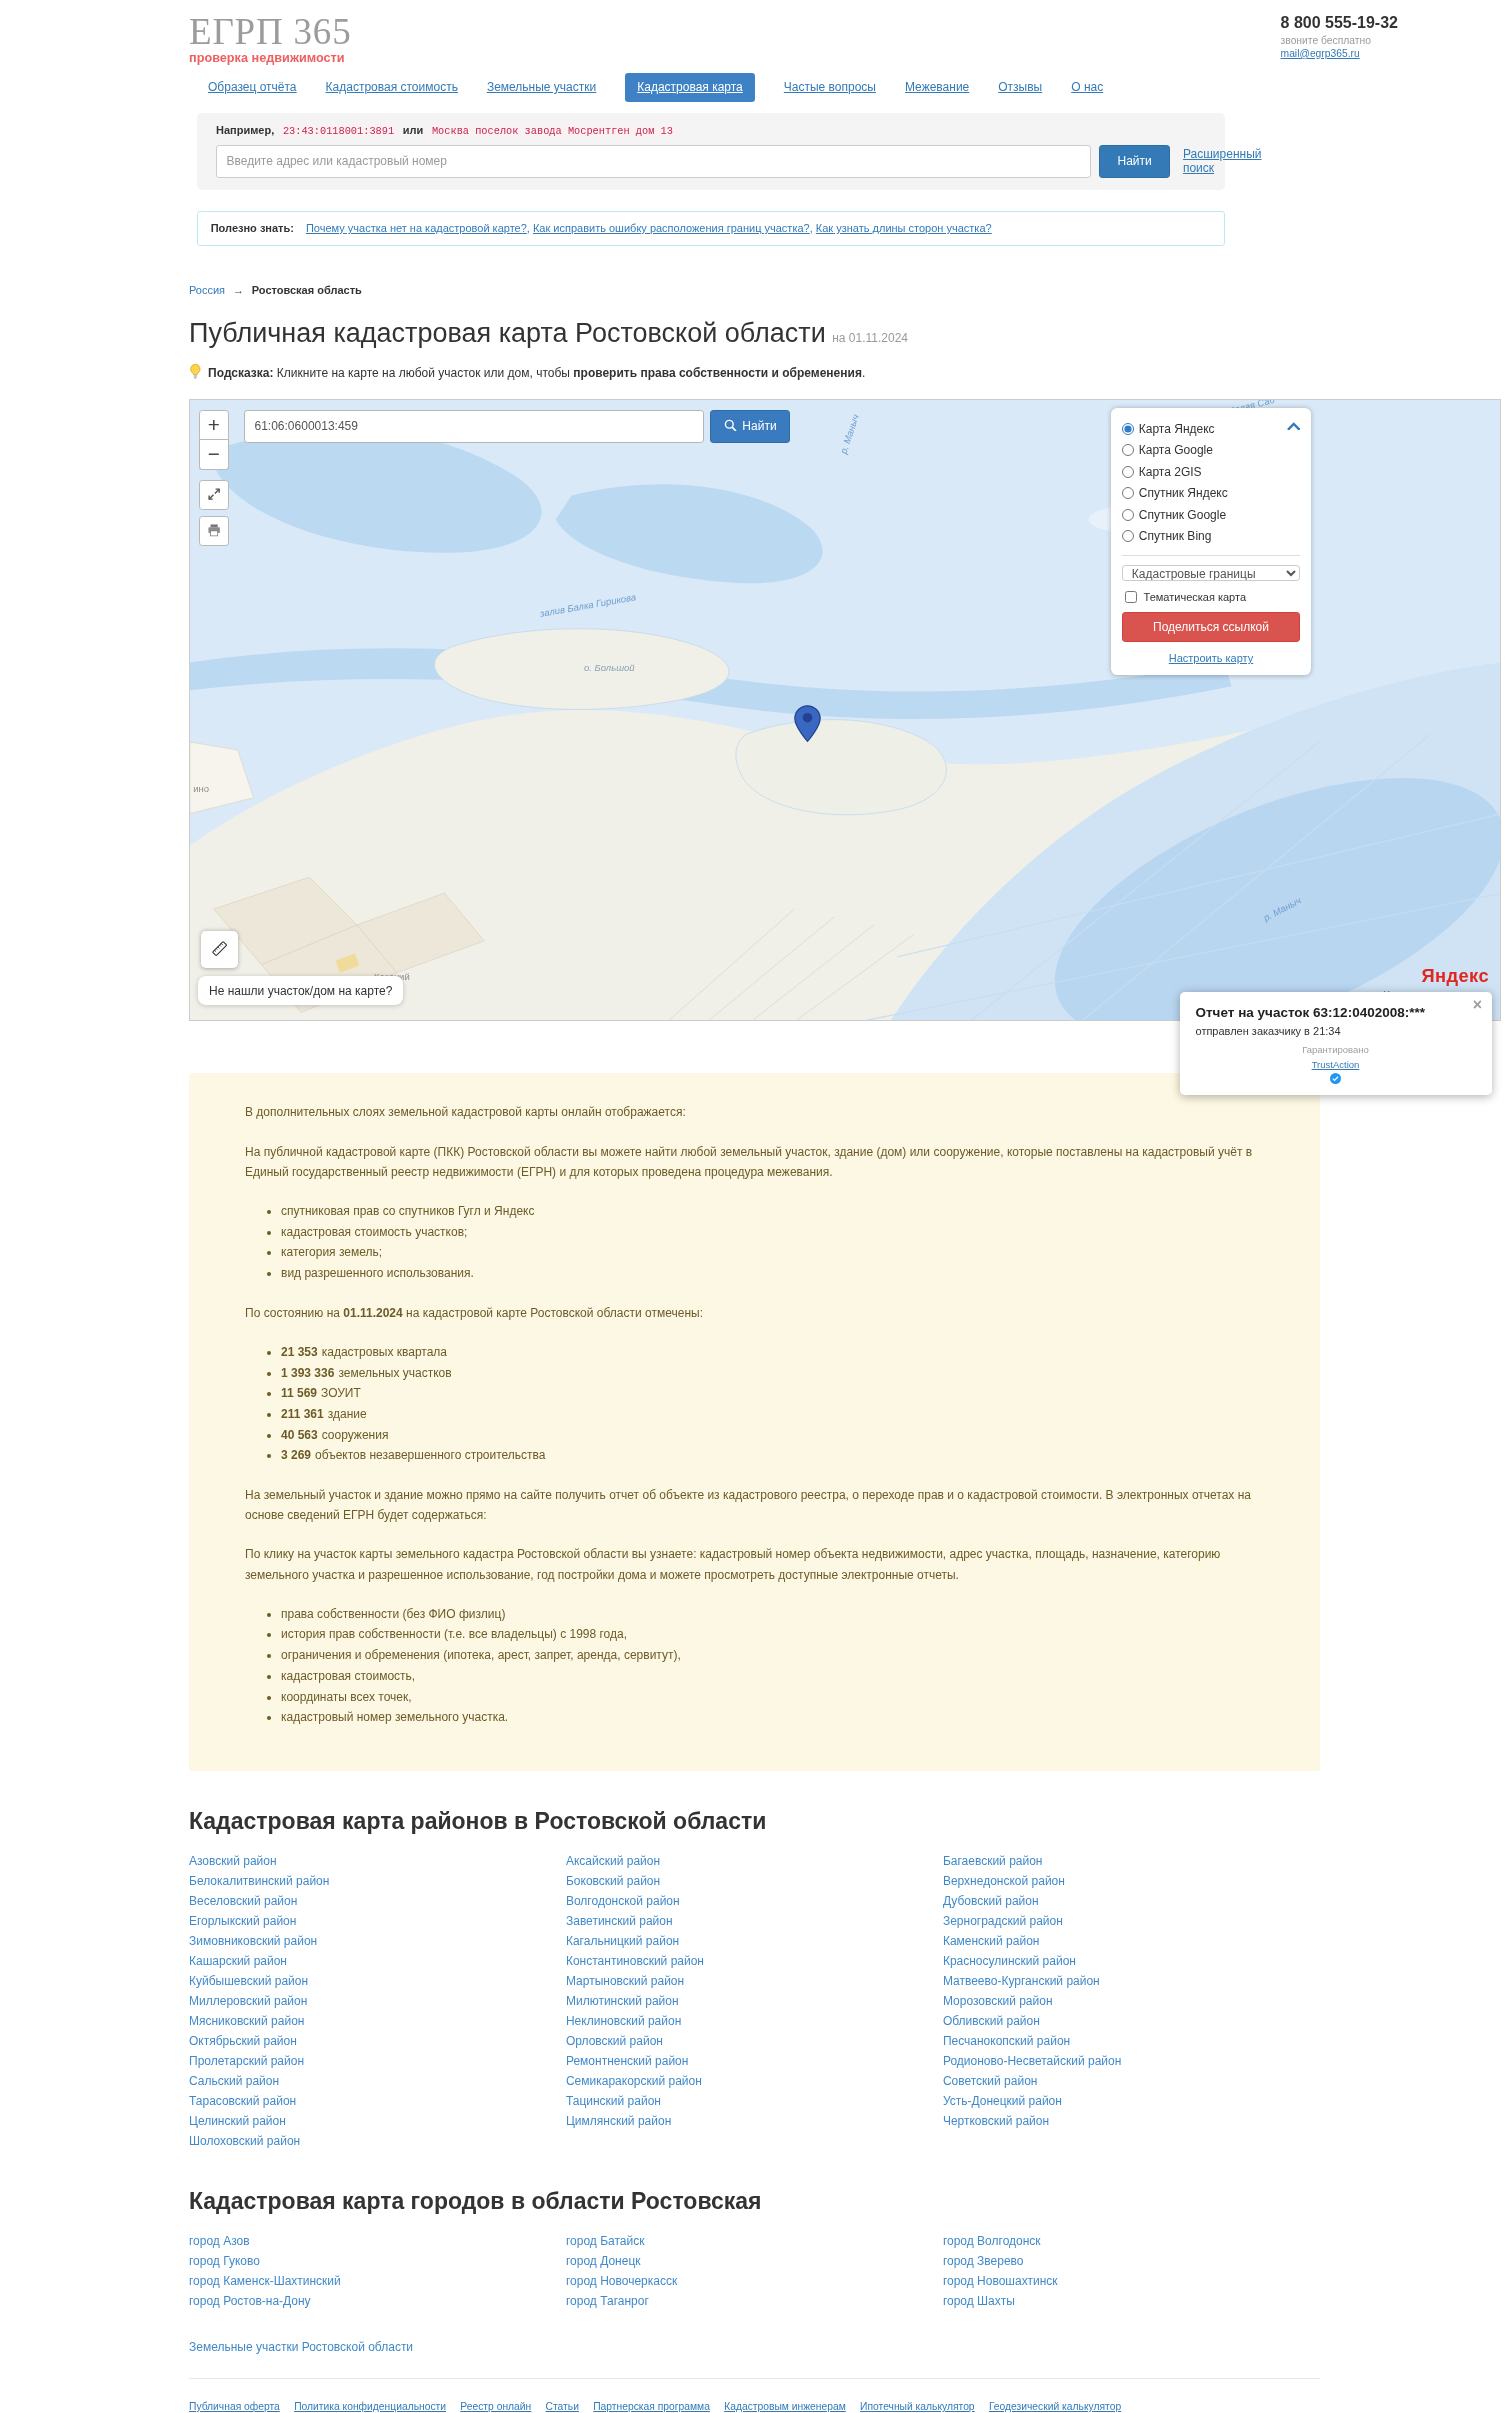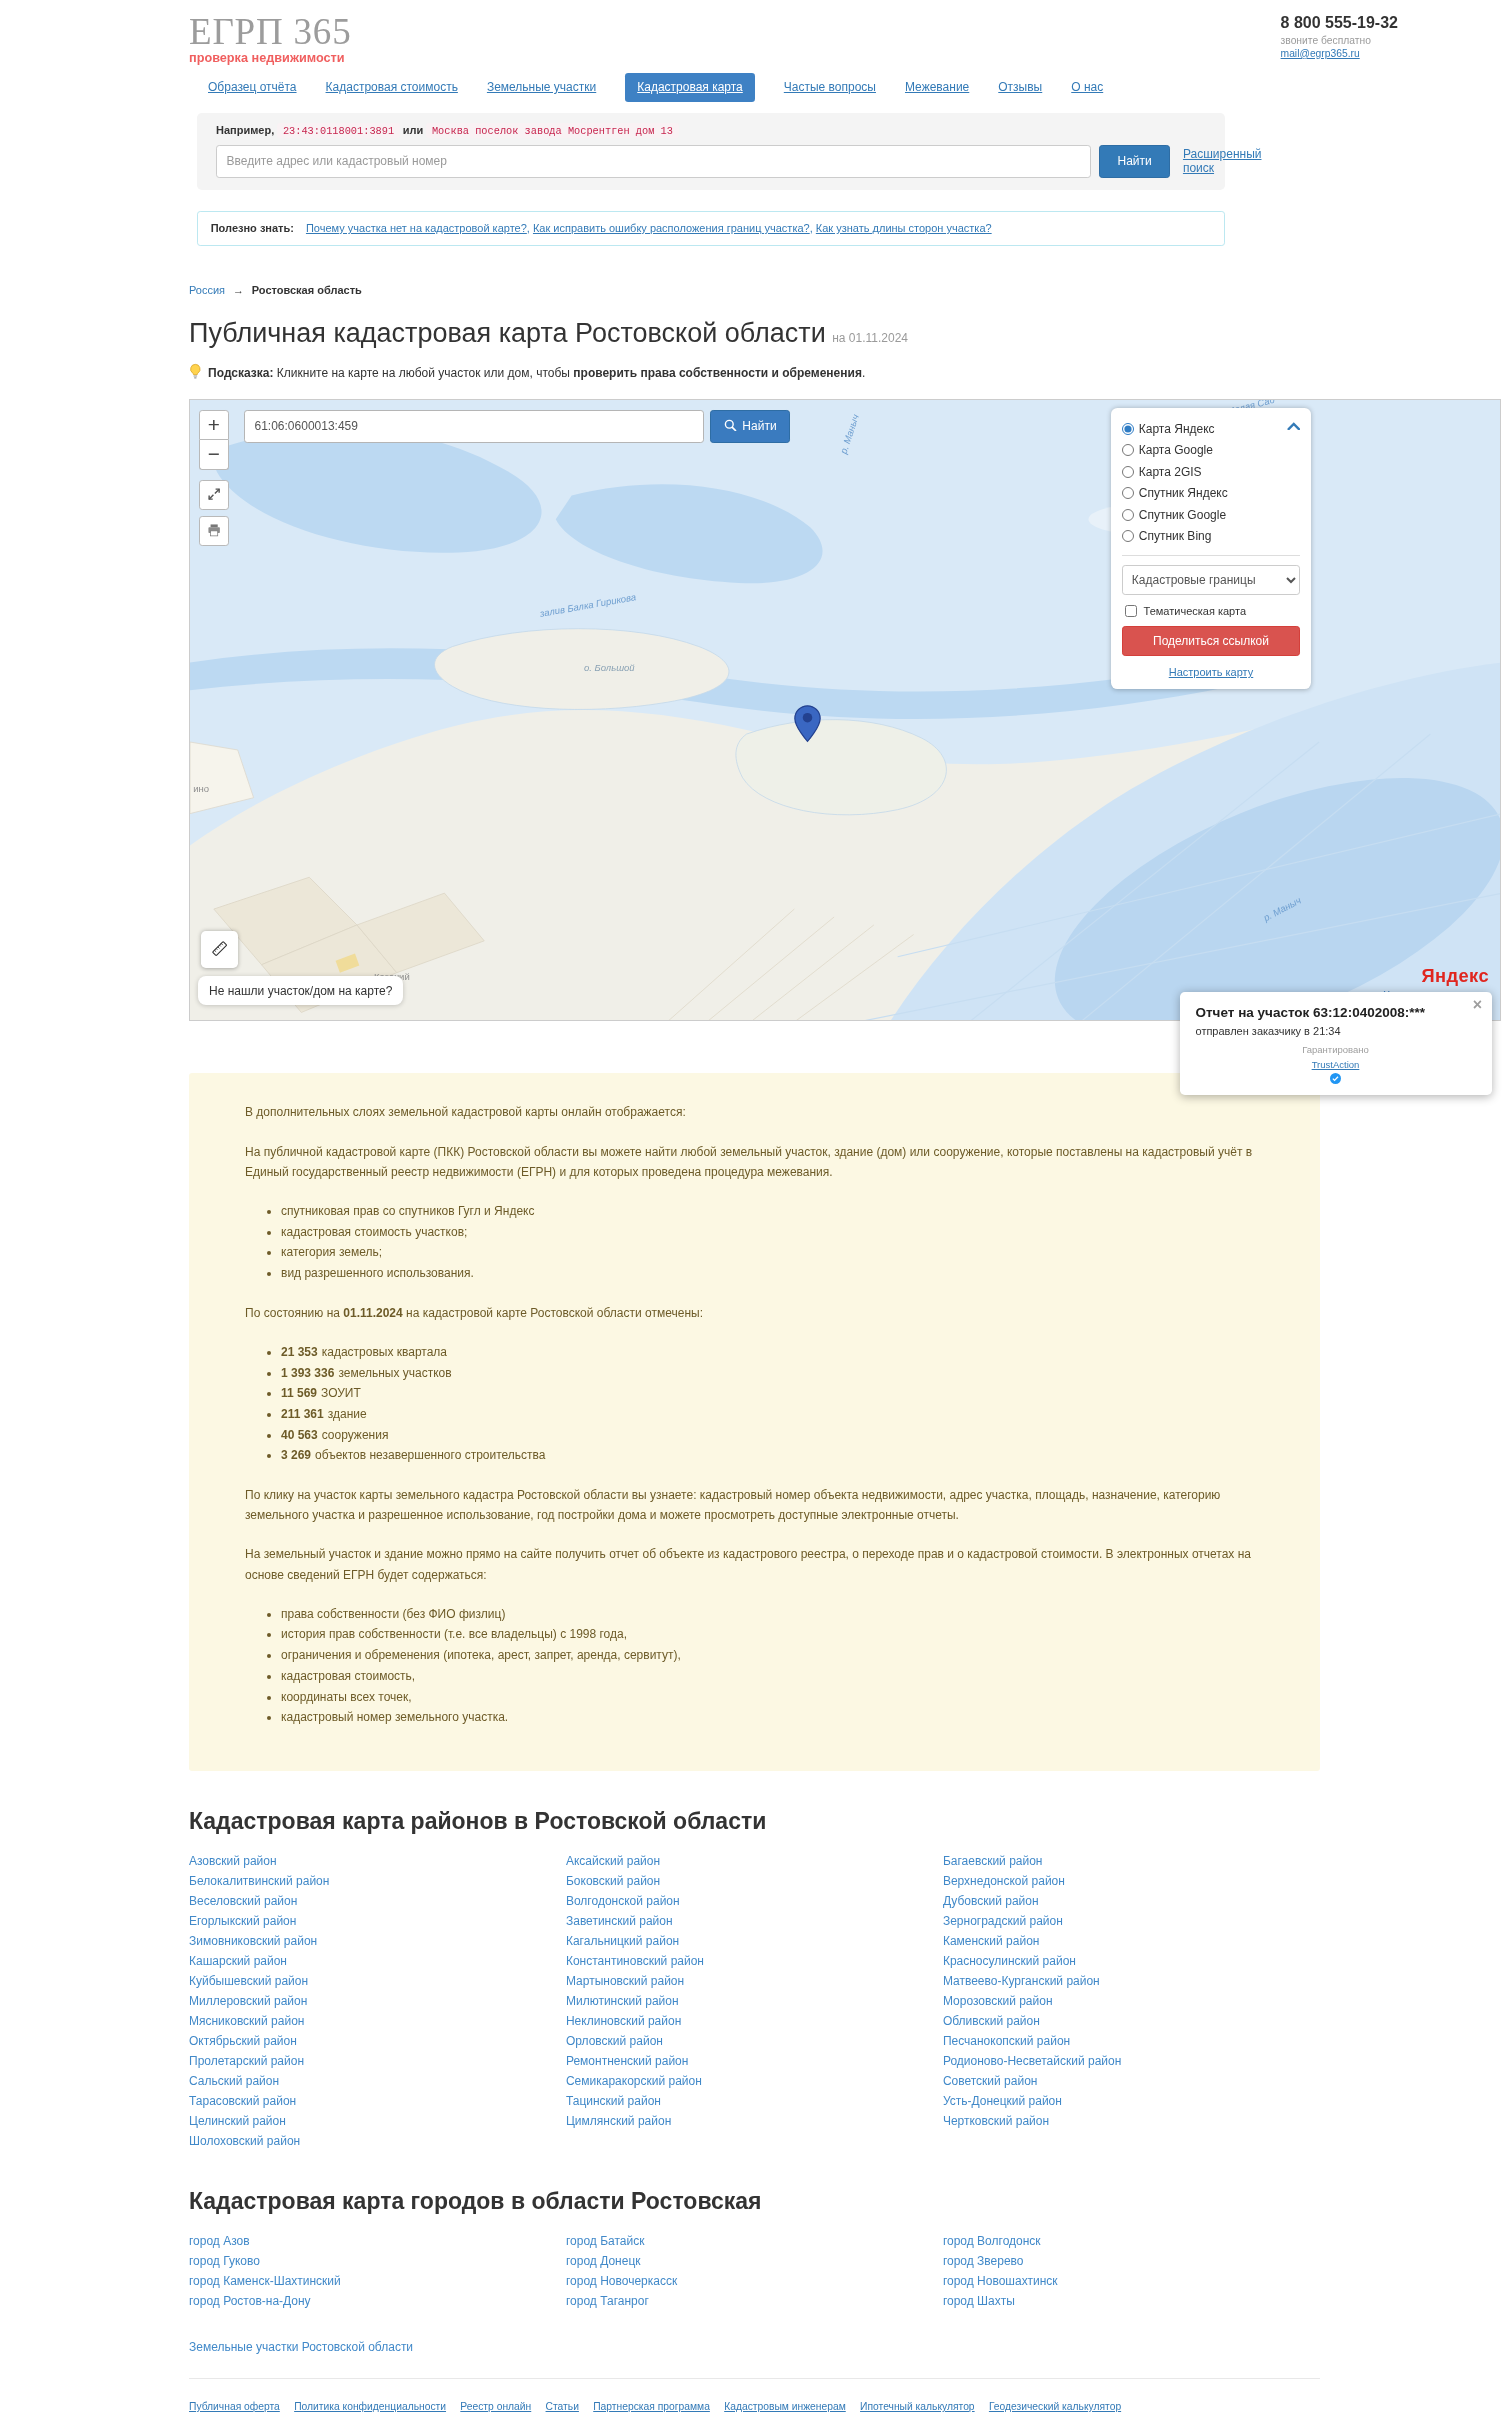--- a/index.html
+++ b/index.html
@@ -63,21 +63,21 @@
   .sq-btn { position:absolute; left:8.7px; width:30px; height:30px; background:#fff; border:0.8px solid #b9b9b9; border-radius:3.2px; display:flex; align-items:center; justify-content:center; cursor:pointer; }
   .map-searchbar { position:absolute; left:54px; top:9.5px; display:flex; align-items:center; }
   .map-search-input { width:460px; height:33px; border:0.8px solid #b5b5b5; border-radius:3.2px; padding:0 9.5px; font-size:12px; color:#555; font-family:"Liberation Sans",sans-serif; }
   .map-find { display:flex; align-items:center; gap:5.6px; background:#3a7bbf; color:#fff; border:0.8px solid #2e6da4; border-radius:3.2px; height:33px; padding:0 12.7px; font-size:12px; margin-left:6.4px; cursor:pointer; font-family:"Liberation Sans",sans-serif; }
 
   .layer-panel { position:absolute; top:8px; right:189px; width:200px; background:#fff; border-radius:6.4px; box-shadow:0 0.8px 5.6px rgba(0,0,0,.25); padding:9.5px 11px 11px; }
   .layer-row { display:flex; align-items:center; gap:4.8px; font-size:12px; color:#333; height:21.5px; cursor:pointer; }
   .layer-row input { accent-color:#2f7cc4; width:12px; height:12px; }
   .panel-chevron { position:absolute; top:11px; right:11px; cursor:pointer; }
   .layer-panel hr { border:none; border-top:0.8px solid #ddd; margin:8px 0 9.5px; }
-  .borders-select { width:100%; height:30px; border:0.8px solid #ccc; border-radius:3.2px; font-size:12px; color:#555; padding:0 4.8px; background:#fff; font-family:"Liberation Sans",sans-serif; }
+  .borders-select { width:100%; height:16px; border:0.8px solid #ccc; border-radius:3.2px; font-size:12px; color:#555; padding:0 4.8px; background:#fff; font-family:"Liberation Sans",sans-serif; }
   .thematic { display:flex; align-items:center; gap:6.4px; font-size:11px; margin:9.5px 0 9.5px 3.2px; cursor:pointer; }
   .thematic input { width:12px; height:12px; }
   .btn-share { width:100%; background:#d9534f; border:0.8px solid #d43f3a; color:#fff; font-size:12px; border-radius:3.2px; height:30px; cursor:pointer; font-family:"Liberation Sans",sans-serif; }
   .configure { display:block; text-align:center; margin-top:9.5px; font-size:11px; color:#337ab7; text-decoration:underline; }
 
   .ruler-btn { position:absolute; left:11px; top:531px; width:37px; height:37px; background:#fff; border:none; border-radius:4.8px; box-shadow:0 0.8px 4px rgba(0,0,0,.3); display:flex; align-items:center; justify-content:center; cursor:pointer; }
   .map-tooltip { position:absolute; left:8px; top:576px; background:#fff; border-radius:8px; box-shadow:0 0.8px 4.8px rgba(0,0,0,.2); padding:7.2px 11px; font-size:12px; color:#333; white-space:nowrap; }
 
   .marker { position:absolute; left:604px; top:305px; }
 
@@ -358,22 +358,22 @@
         </ul>
       <p><span>По состоянию на</span> <b>01.11.2024</b> <span>на кадастровой карте Ростовской области отмечены:</span></p>
       <ul>
           <li><span class="stat-num">21 353</span><span>кадастровых квартала</span></li>
           <li><span class="stat-num">1 393 336</span><span>земельных участков</span></li>
           <li><span class="stat-num">11 569</span><span>ЗОУИТ</span></li>
           <li><span class="stat-num">211 361</span><span>здание</span></li>
           <li><span class="stat-num">40 563</span><span>сооружения</span></li>
           <li><span class="stat-num">3 269</span><span>объектов незавершенного строительства</span></li>
         </ul>
+      <p>На земельный участок и здание можно прямо на сайте получить отчет об объекте из кадастрового реестра, о переходе прав и о кадастровой стоимости. В электронных отчетах на основе сведений ЕГРН будет содержаться:</p>
       <p>По клику на участок карты земельного кадастра Ростовской области вы узнаете: кадастровый номер объекта недвижимости, адрес участка, площадь, назначение, категорию земельного участка и разрешенное использование, год постройки дома и можете просмотреть доступные электронные отчеты.</p>
-      <p>На земельный участок и здание можно прямо на сайте получить отчет об объекте из кадастрового реестра, о переходе прав и о кадастровой стоимости. В электронных отчетах на основе сведений ЕГРН будет содержаться:</p>
       <ul>
           <li>права собственности (без ФИО физлиц)</li>
           <li>история прав собственности (т.е. все владельцы) с 1998 года,</li>
           <li>ограничения и обременения (ипотека, арест, запрет, аренда, сервитут),</li>
           <li>кадастровая стоимость,</li>
           <li>координаты всех точек,</li>
           <li>кадастровый номер земельного участка.</li>
         </ul>
     </section>
 

